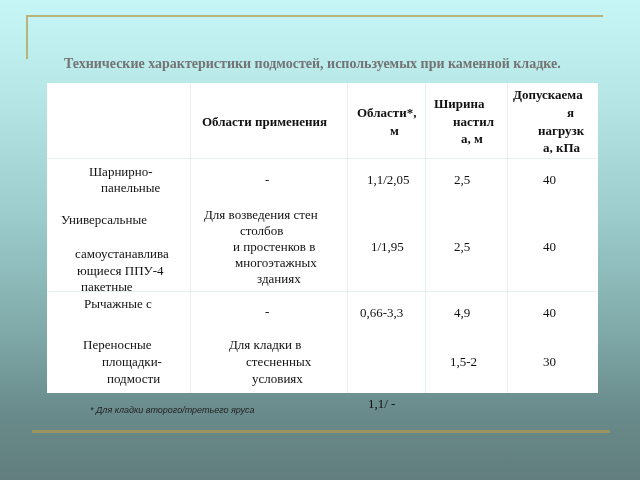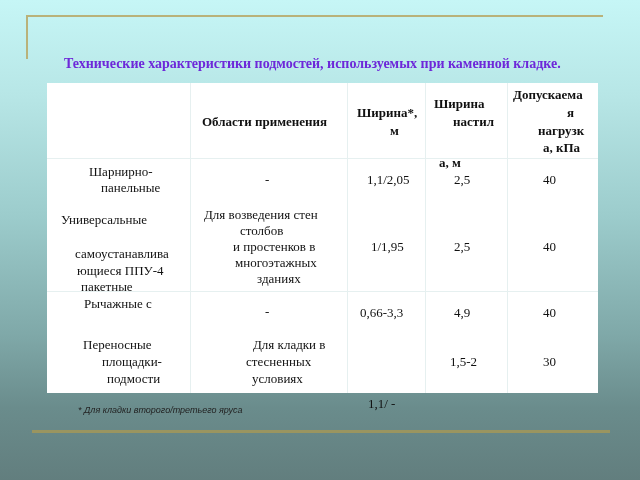--- a/index.html
+++ b/index.html
@@ -6,57 +6,57 @@
   body {
     width:640px; height:480px; overflow:hidden; position:relative;
     background: linear-gradient(to bottom, #c6f6f6 0%, #b7e6e6 20%, #9ccccc 45%, #7fa8a8 70%, #6a8c8c 85%, #627e7e 100%);
     font-family: "Liberation Serif", serif;
   }
   .deco-top { position:absolute; left:26px; top:15px; width:577px; height:2px; background:#b9b27a; }
   .deco-left { position:absolute; left:26px; top:15px; width:2px; height:44px; background:#b9b27a; }
   .deco-bottom { position:absolute; left:32px; top:430px; width:578px; height:3px; background:#9a9560; }
   .title {
     position:absolute; left:64px; top:56px; width:560px;
-    font-weight:bold; font-size:14px; color:#6d28d9; white-space:nowrap;
+    font-weight:bold; font-size:14px; color:#737373; white-space:nowrap;
   }
   .table-wrap {
     position:absolute; left:47px; top:83px; width:551px; height:310px;
     background:#fff;
   }
   .vline { position:absolute; top:0; bottom:0; width:1px; background:#e6f0f0; }
   .hline { position:absolute; left:0; right:0; height:1px; background:#e6f0f0; }
   .cell { position:absolute; font-size:13px; color:#111; line-height:16px; }
   .hdr { font-weight:bold; font-size:13px; }
   .footnote {
-    position:absolute; left:78px; top:405px;
+    position:absolute; left:90px; top:405px;
     font-family:"Liberation Sans", sans-serif; font-style:italic; font-size:9px; color:#222;
   }
 </style>
 </head>
 <body>
 
 <div class="deco-top"></div>
 <div class="deco-left"></div>
 
 <div class="title">Технические характеристики подмостей, используемых при каменной кладке.</div>
 
 <div class="table-wrap">
   <div class="vline" style="left:143px"></div>
   <div class="vline" style="left:300px"></div>
   <div class="vline" style="left:378px"></div>
   <div class="vline" style="left:460px"></div>
   <div class="hline" style="top:75px"></div>
   <div class="hline" style="top:208px"></div>
 
   <div class="cell hdr" style="left:155px; top:31px;">Области применения</div>
-  <div class="cell hdr" style="left:310px; top:22px;">Ширина*,</div>
+  <div class="cell hdr" style="left:310px; top:22px;">Области*,</div>
   <div class="cell hdr" style="left:343px; top:40px;">м</div>
   <div class="cell hdr" style="left:387px; top:13px;">Ширина</div>
   <div class="cell hdr" style="left:406px; top:31px;">настил</div>
-  <div class="cell hdr" style="left:392px; top:48px;margin-top:24px;">а, м</div>
+  <div class="cell hdr" style="left:414px; top:48px;">а, м</div>
   <div class="cell hdr" style="left:466px; top:4px;">Допускаема</div>
   <div class="cell hdr" style="left:520px; top:22px;">я</div>
   <div class="cell hdr" style="left:491px; top:40px;">нагрузк</div>
   <div class="cell hdr" style="left:496px; top:57px;">а, кПа</div>
 
   <div class="cell" style="left:42px; top:81px;">Шарнирно-</div>
   <div class="cell" style="left:54px; top:97px;">панельные</div>
   <div class="cell" style="left:218px; top:89px;">-</div>
   <div class="cell" style="left:320px; top:89px;">1,1/2,05</div>
   <div class="cell" style="left:407px; top:89px;">2,5</div>
@@ -77,21 +77,21 @@
 
   <div class="cell" style="left:37px; top:213px;">Рычажные с</div>
   <div class="cell" style="left:218px; top:221px;">-</div>
   <div class="cell" style="left:313px; top:222px;">0,66-3,3</div>
   <div class="cell" style="left:407px; top:222px;">4,9</div>
   <div class="cell" style="left:496px; top:222px;">40</div>
 
   <div class="cell" style="left:36px; top:254px;">Переносные</div>
   <div class="cell" style="left:55px; top:271px;">площадки-</div>
   <div class="cell" style="left:60px; top:288px;">подмости</div>
-  <div class="cell" style="left:182px; top:254px;margin-left:24px;">Для кладки в</div>
+  <div class="cell" style="left:182px; top:254px;">Для кладки в</div>
   <div class="cell" style="left:199px; top:271px;">стесненных</div>
   <div class="cell" style="left:205px; top:288px;">условиях</div>
   <div class="cell" style="left:321px; top:271px;margin-top:42px;">1,1/ -</div>
   <div class="cell" style="left:403px; top:271px;">1,5-2</div>
   <div class="cell" style="left:496px; top:271px;">30</div>
 </div>
 
 <div class="footnote">* Для кладки второго/третьего яруса</div>
 
 <div class="deco-bottom"></div>

